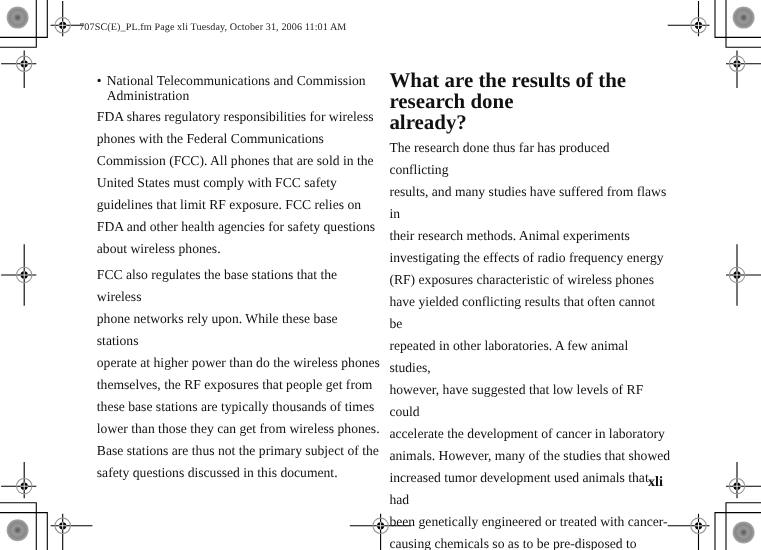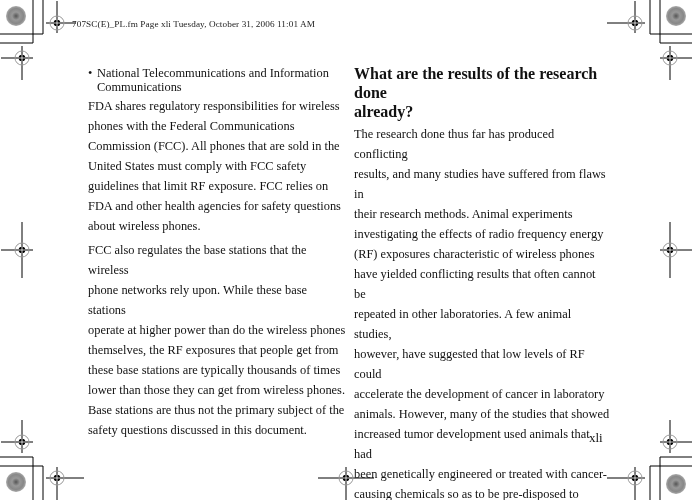--- a/index.html
+++ b/index.html
@@ -14,26 +14,26 @@
       letter-spacing: 0.1px;
       text-align: right;
     }
     .col { position: absolute; font-size: 12.4px; line-height: 20px; }
     .col-left { left: 88px; top: 66px; width: 258px; }
     .col-right { left: 354px; top: 64px; width: 256px; }
     .bullet { position: relative; padding-left: 9px; line-height: 14px; margin-bottom: 2px; }
     .bullet .dot { position: absolute; left: 0; top: 0; }
     .para { margin: 0 0 4px 0; white-space: pre-line; }
     .heading {
-      font-weight: bold; font-size: 16px; line-height: 19px; margin: 0 0 3px 0;
+      font-weight: bold; font-size: 19px; line-height: 19px; margin: 0 0 3px 0;
       white-space: pre-line;
     }
     .rpara { white-space: pre-line; }
     .page-num {
-      left: 589px; top: 430px; font-size: 13px; font-weight: normal;
+      left: 589px; top: 430px; font-size: 13px; font-weight: bold;
     }
     svg.marks { position: absolute; left: 0; top: 0; }
   </style>
 </head>
 <body>
 
 <svg class="marks" width="692" height="500" viewBox="0 0 692 500">
   <defs>
     <radialGradient id="ht" cx="50%" cy="50%" r="50%">
       <stop offset="0%" stop-color="#555"></stop>
@@ -129,21 +129,21 @@
       <use href="#reg" x="635" y="478"></use>
     </g>
   </g>
 </svg>
 
 <div class="abs header-line">707SC(E)_PL.fm  Page xli  Tuesday, October 31, 2006  11:01 AM</div>
 
 <div class="col col-left">
   <div class="bullet">
     <span class="dot">•</span>
-    <span>National Telecommunications and Information Communications</span>
+    <span>National Telecommunications and Commission Administration</span>
   </div>
   <p class="para">FDA shares regulatory responsibilities for wireless
 phones with the Federal Communications
 Commission (FCC). All phones that are sold in the
 United States must comply with FCC safety
 guidelines that limit RF exposure. FCC relies on
 FDA and other health agencies for safety questions
 about wireless phones.</p>
   <p class="para">FCC also regulates the base stations that the wireless
 phone networks rely upon. While these base stations

